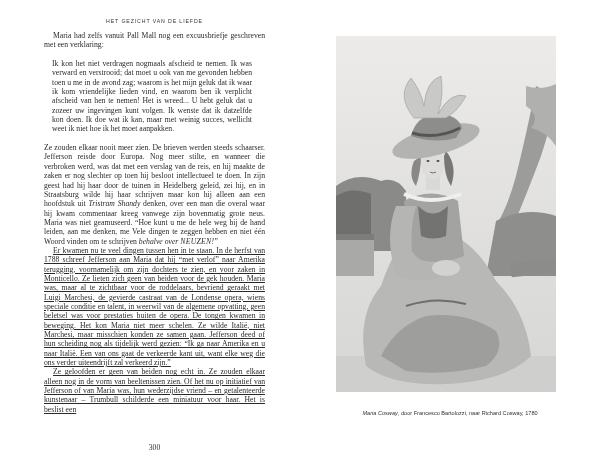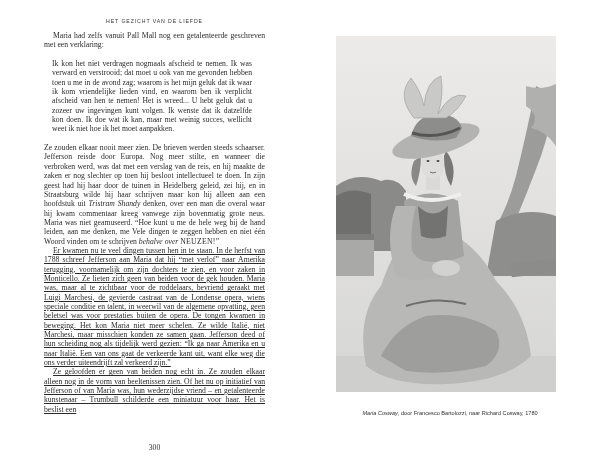--- a/index.html
+++ b/index.html
@@ -36,29 +36,29 @@
       position: absolute; left: 36px; top: 36px; width: 220px; height: 356px;
       background: #e9e9e7; overflow: hidden;
     }
     .plate svg { display: block; }
     .caption {
       position: absolute; left: 0; width: 300px; top: 410px; text-align: center;
       font-family: "Liberation Sans", sans-serif; font-size: 5.6px; color: #333;
     }
     .caption em { font-style: italic; }
     em { font-style: italic; }
-    .sc { font-variant: small-caps; letter-spacing: 0.3px; }
+    .sc { font-variant: small-caps; font-style: italic; letter-spacing: 0.3px; }
   </style>
 </head>
 <body>
 
 <div class="page-left">
   <div class="running-head">HET GEZICHT VAN DE LIEFDE</div>
   <div class="body-text">
-    <p class="first">Maria had zelfs vanuit Pall Mall nog een getalenteerde geschreven met een verklaring:</p>
+    <p class="first">Maria had zelfs vanuit Pall Mall nog een excuusbriefje geschreven met een verklaring:</p>
     <p class="blockquote">Ik kon het niet verdragen nogmaals afscheid te nemen. Ik was verward en verstrooid; dat moet u ook van me gevonden hebben toen u me in de avond zag; waarom is het mijn geluk dat ik waar ik kom vriendelijke lieden vind, en waarom ben ik verplicht afscheid van hen te nemen! Het is wreed... U hebt geluk dat u zozeer uw ingevingen kunt volgen. Ik wenste dat ik datzelfde kon doen. Ik doe wat ik kan, maar met weinig succes, wellicht weet ik niet hoe ik het moet aanpakken.</p>
     <p><span>Ze zouden elkaar nooit meer zien. De brieven werden steeds schaarser. Jefferson reisde door Europa. Nog meer stilte, en wanneer die verbroken werd, was dat met een verslag van de reis, en hij maakte de zaken er nog slechter op toen hij besloot intellectueel te doen. In zijn geest had hij haar door de tuinen in Heidelberg geleid, zei hij, en in Straatsburg wilde hij haar schrijven maar kon hij alleen aan een hoofdstuk uit </span><em>Tristram Shandy</em><span> denken, over een man die overal waar hij kwam commentaar kreeg vanwege zijn bovenmatig grote neus. Maria was niet geamuseerd. “Hoe kunt u me de hele weg bij de hand leiden, aan me denken, me Vele dingen te zeggen hebben en niet één Woord vinden om te schrijven </span><em>behalve over</em> <span class="sc">NEUZEN!</span><span>”</span></p>
     <p class="indent">Er kwamen nu te veel dingen tussen hen in te staan. In de herfst van 1788 schreef Jefferson aan Maria dat hij “met verlof” naar Amerika terugging, voornamelijk om zijn dochters te zien, en voor zaken in Monticello. Ze lieten zich geen van beiden voor de gek houden. Maria was, maar al te zichtbaar voor de roddelaars, bevriend geraakt met Luigi Marchesi, de gevierde castraat van de Londense opera, wiens speciale conditie en talent, in weerwil van de algemene opvatting, geen beletsel was voor prestaties buiten de opera. De tongen kwamen in beweging. Het kon Maria niet meer schelen. Ze wilde Italië, niet Marchesi, maar misschien konden ze samen gaan. Jefferson deed of hun scheiding nog als tijdelijk werd gezien: “Ik ga naar Amerika en u naar Italië. Een van ons gaat de verkeerde kant uit, want elke weg die ons verder uiteendrijft zal verkeerd zijn.”</p>
     <p class="indent">Ze geloofden er geen van beiden nog echt in. Ze zouden elkaar alleen nog in de vorm van beeltenissen zien. Of het nu op initiatief van Jefferson of van Maria was, hun wederzijdse vriend – en getalenteerde kunstenaar – Trumbull schilderde een miniatuur voor haar. Het is beslist een</p>
   </div>
   <div class="folio">300</div>
 </div>
 
 <div class="page-right">
   <div class="plate" title="Engraved portrait of a seated woman in a wide feathered hat and gown in a garden">

